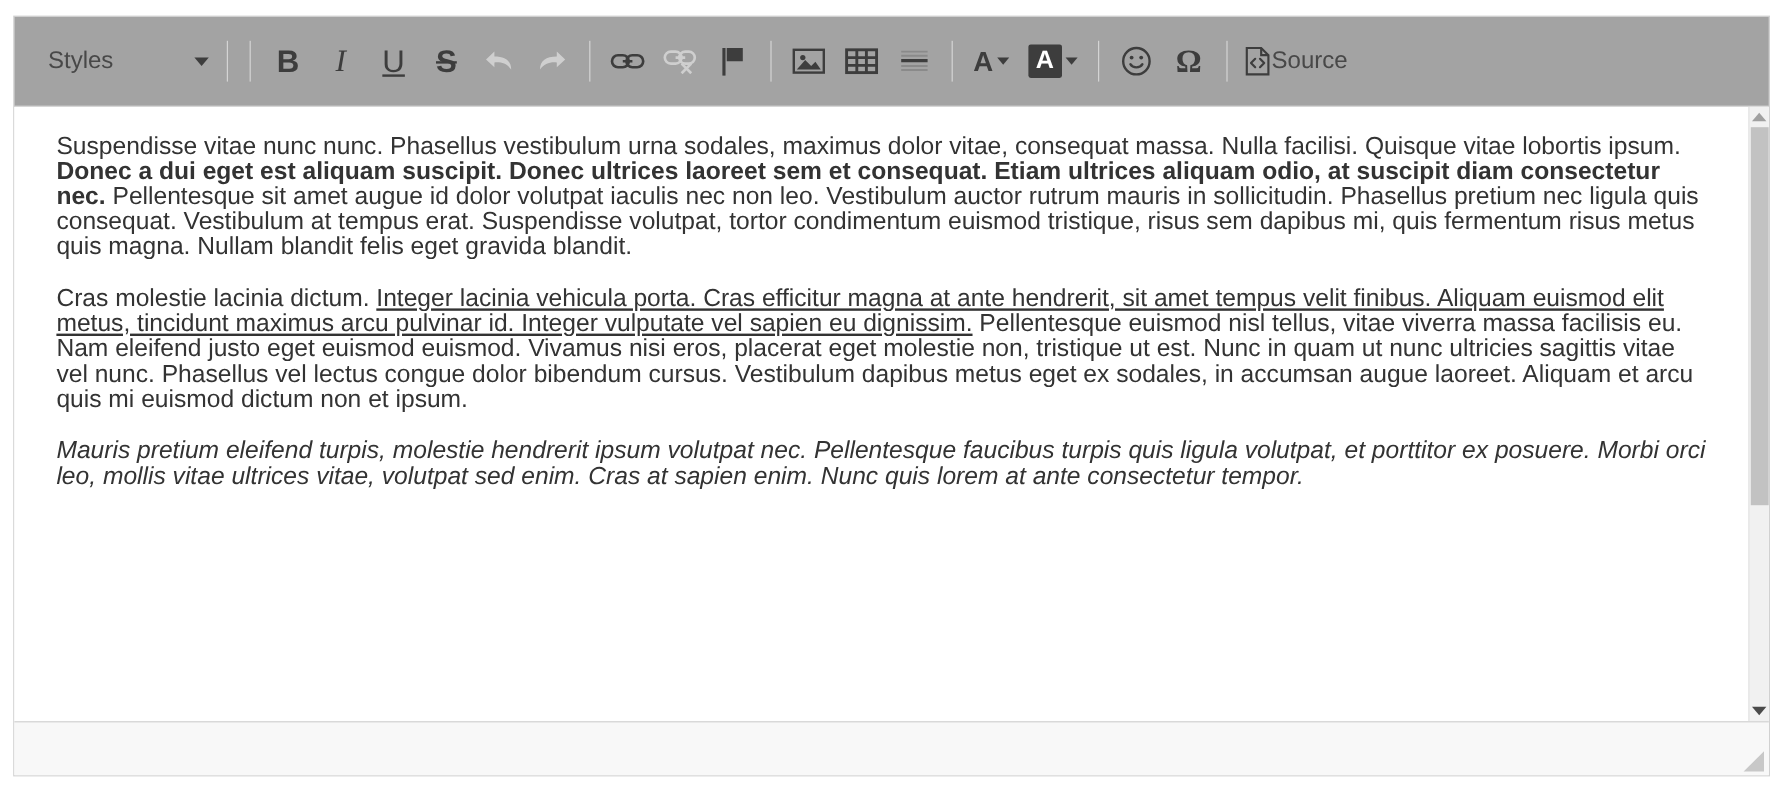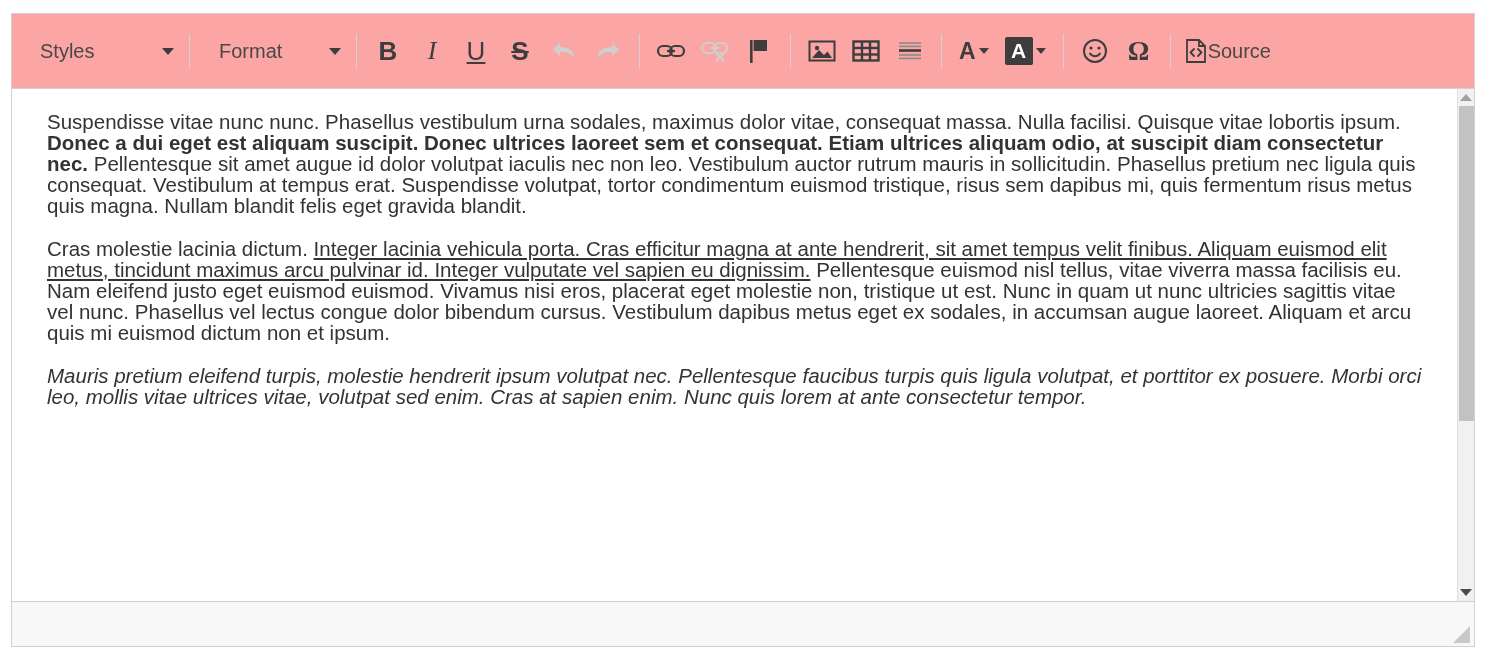--- a/index.html
+++ b/index.html
@@ -27,21 +27,21 @@
     height: 634px;
     box-sizing: border-box;
     border: 1px solid #d1d1d1;
     background: #ffffff;
     display: flex;
     flex-direction: column;
   }
 
   
   .toolbar {
-    background: #fca5a5;
+    background: #a3a3a3;
     border-bottom: 1px solid #d1d1d1;
     height: 75px;
     box-sizing: border-box;
     display: flex;
     align-items: center;
     padding: 0 8px;
     flex: 0 0 auto;
     user-select: none;
   }
   .combo {
@@ -248,24 +248,20 @@
 
     <div class="toolbar">
 
       <div class="combo combo-styles">
         <span class="combo-label">Styles</span>
         <span class="caret"></span>
       </div>
 
       <div class="tb-sep"></div>
 
-      <div class="combo combo-format">
-        <span class="combo-label">Format</span>
-        <span class="caret"></span>
-      </div>
 
       <div class="tb-sep"></div>
 
       <div class="tb-btn" title="Bold">
         <span class="fmt-glyph fmt-b">B</span>
       </div>
 
       <div class="tb-btn" title="Italic">
         <span class="fmt-glyph fmt-i">I</span>
       </div>

